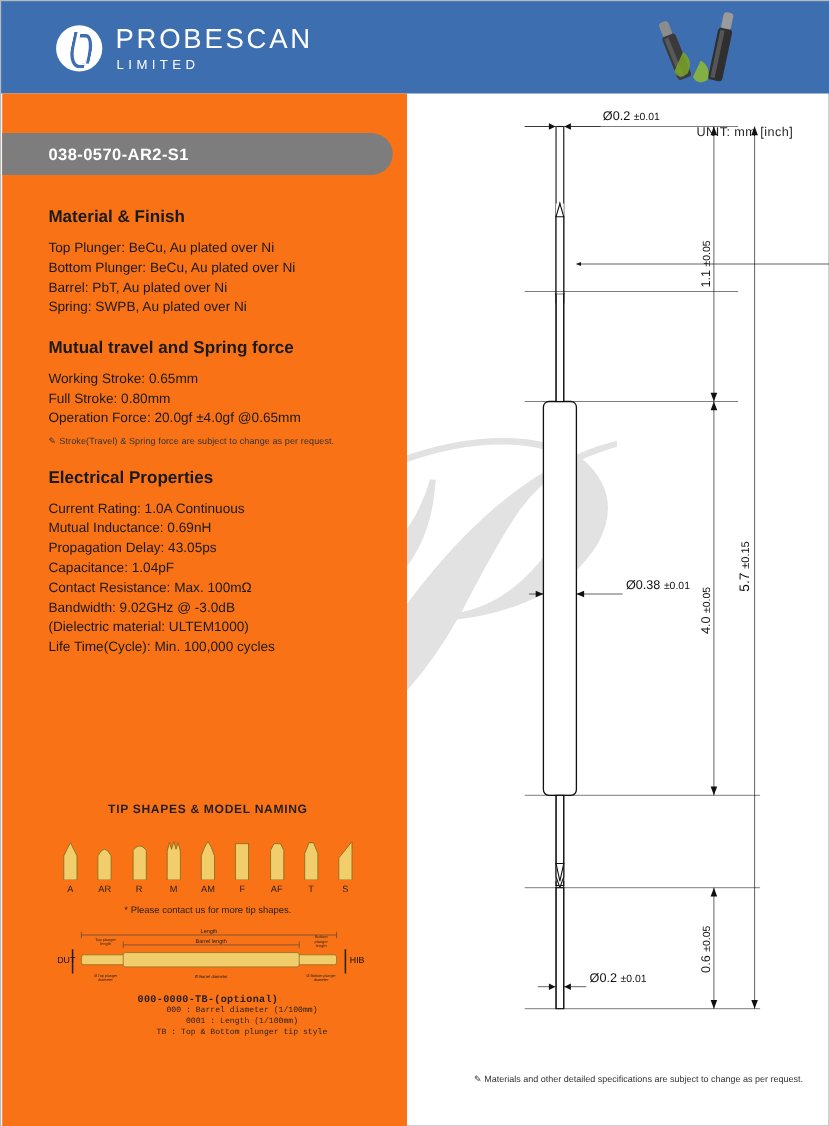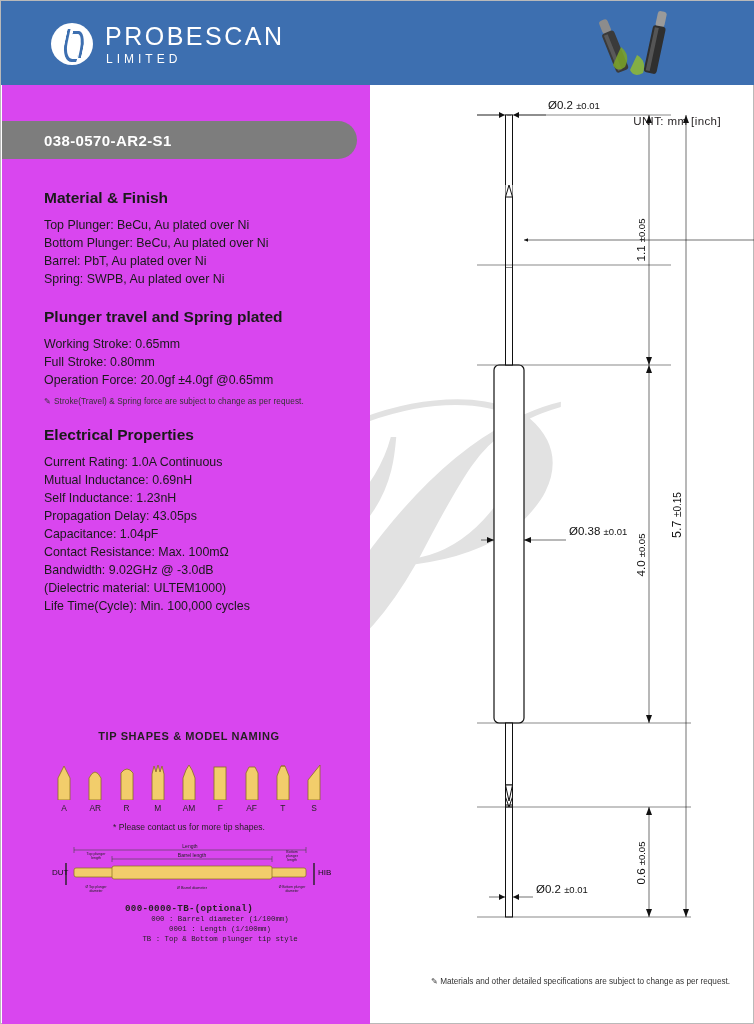--- a/index.html
+++ b/index.html
@@ -79,21 +79,21 @@
     position: absolute;
     left: 580px; top: 10px;
     width: 120px; height: 70px;
   }
 
   
   .left-panel {
     position: absolute;
     left: 1px; top: 84px;
     width: 368px; height: 939px;
-    background: #d946ef;
+    background: #f97316;
   }
   .part-banner {
     position: absolute;
     left: 0; top: 36px;
     width: 355px; height: 38px;
     background: #7d7d7d;
     border-radius: 0 19px 19px 0;
     display: flex;
     align-items: center;
   }
@@ -253,32 +253,31 @@
 
       <div class="blk">
         <h2 class="section">Material &amp; Finish</h2>
         <p class="spec-line">Top Plunger: BeCu, Au plated over Ni</p>
         <p class="spec-line">Bottom Plunger: BeCu, Au plated over Ni</p>
         <p class="spec-line">Barrel: PbT, Au plated over Ni</p>
         <p class="spec-line">Spring: SWPB, Au plated over Ni</p>
       </div>
 
       <div class="blk">
-        <h2 class="section">Plunger travel and Spring plated</h2>
+        <h2 class="section">Mutual travel and Spring force</h2>
         <p class="spec-line">Working Stroke: 0.65mm</p>
         <p class="spec-line">Full Stroke: 0.80mm</p>
         <p class="spec-line">Operation Force: 20.0gf ±4.0gf @0.65mm</p>
         <p class="note"><span class="pen">✎</span><span>Stroke(Travel) &amp; Spring force are subject to change as per request.</span></p>
       </div>
 
       <div class="blk">
         <h2 class="section">Electrical Properties</h2>
         <p class="spec-line">Current Rating: 1.0A Continuous</p>
         <p class="spec-line">Mutual Inductance: 0.69nH</p>
-        <p class="spec-line">Self Inductance: 1.23nH</p>
         <p class="spec-line">Propagation Delay: 43.05ps</p>
         <p class="spec-line">Capacitance: 1.04pF</p>
         <p class="spec-line">Contact Resistance: Max. 100mΩ</p>
         <p class="spec-line">Bandwidth: 9.02GHz @ -3.0dB</p>
         <p class="spec-line">(Dielectric material: ULTEM1000)</p>
         <p class="spec-line">Life Time(Cycle): Min. 100,000 cycles</p>
       </div>
 
     </div>
 

